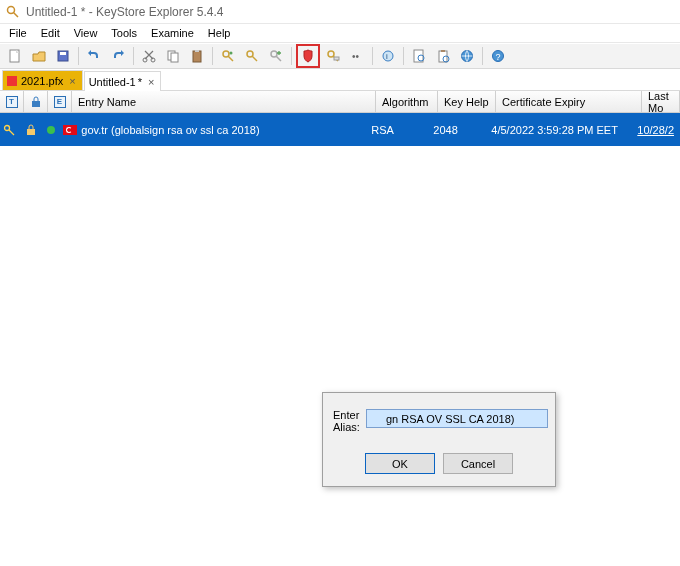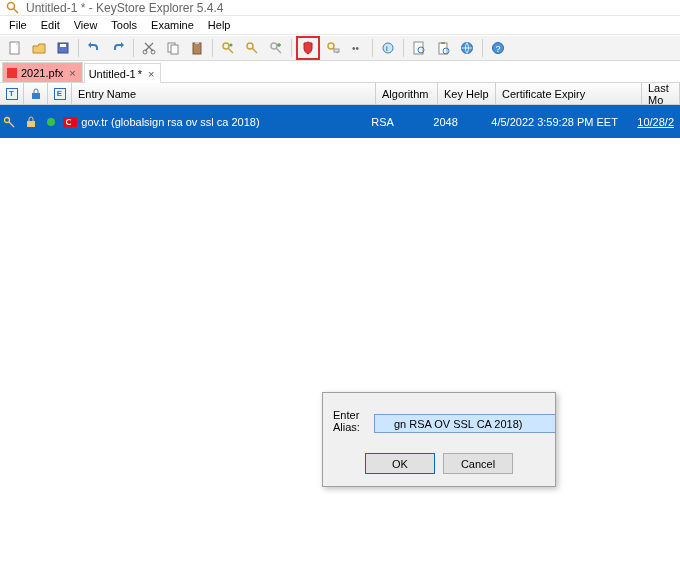--- a/index.html
+++ b/index.html
@@ -1,32 +1,32 @@
 <!DOCTYPE html>
 <html><head>
 <meta charset="utf-8">
 <style>
   * { box-sizing: border-box; }
   html, body { margin: 0; padding: 0; font-family: "Segoe UI", Tahoma, sans-serif; font-size: 11px; background: #fff; }
   body { width: 680px; height: 566px; overflow: hidden; position: relative; }
 
-  .titlebar { height: 16px; display: flex; align-items: center; padding: 0 6px; color: #666; border-bottom: 1px solid #e8e8e8; }
+  .titlebar { height: 24px; display: flex; align-items: center; padding: 0 6px; color: #666; border-bottom: 1px solid #e8e8e8; }
   .titlebar .app-icon { width: 14px; height: 14px; margin-right: 6px; display:inline-flex; align-items:center; justify-content:center;}
   .titlebar .title { font-size: 12px; }
 
   .menubar { height: 19px; display: flex; align-items: center; padding: 0 2px; border-bottom: 1px solid #e8e8e8; }
   .menubar .menu-item { padding: 1px 7px; cursor: default; }
 
   .toolbar { height: 26px; background: #f3f3f3; display: flex; align-items: center; padding: 0 3px; border-top: 1px solid #fff; border-bottom: 1px solid #d9d9d9; }
   .tb-btn { width: 22px; height: 22px; display: inline-flex; align-items: center; justify-content: center; margin: 0 1px; border: 1px solid transparent; }
   .tb-btn.highlight { border: 2px solid #d92e2e; width:24px; height:24px; }
   .tb-sep { width: 1px; height: 18px; background: #cfcfcf; margin: 0 3px; }
 
   .tabs { height: 22px; display: flex; align-items: flex-end; padding: 0 2px; background:#fff; border-bottom:1px solid #d9d9d9;}
-  .tab { height: 20px; display: flex; align-items: center; padding: 0 6px 0 4px; border: 1px solid #d9d9d9; border-bottom: none; margin-right: 1px; background: #fca5a5; font-size:11px; }
+  .tab { height: 20px; display: flex; align-items: center; padding: 0 6px 0 4px; border: 1px solid #d9d9d9; border-bottom: none; margin-right: 1px; background: #eab308; font-size:11px; }
   .tab.active { background: #fff; position: relative; top: 1px; }
   .tab .dirty { margin-left: 2px; }
   .tab .close { margin-left: 6px; color:#555; font-size:11px; }
   .tab .tab-icon { width:10px; height:10px; margin-right:4px; display:inline-block;}
 
   .gridhead { height: 22px; display: flex; background: linear-gradient(#fdfdfd,#ececec); border-bottom: 1px solid #cfcfcf; }
   .gh-cell { display:flex; align-items:center; padding:0 6px; border-right:1px solid #cfcfcf; font-size:11px; color:#000; }
   .gh-iconcell { width:24px; justify-content:center; border-right:1px solid #cfcfcf; display:flex; align-items:center;}
   .gh-name { flex:0 0 304px; }
   .gh-alg  { flex:0 0 62px; }
@@ -40,21 +40,21 @@
   .row .r-alg  { flex:0 0 62px; padding:0 6px;}
   .row .r-keysize { flex:0 0 58px; padding:0 6px;}
   .row .r-exp { flex:0 0 146px; padding:0 6px;}
   .row .r-last { flex:1; padding:0 6px;text-decoration:underline;}
   .flag { width:14px; height:10px; background:#e30a17; position:relative; margin-right:4px;}
   .flag::after{content:""; position:absolute; left:3px; top:2px; width:4px; height:4px; border:1px solid #fff; border-radius:50%; border-right-color:transparent;}
 
   .dialog { position:absolute; left:322px; top:392px; width:234px; background:#f0f0f0; border:1px solid #9f9f9f; box-shadow:2px 2px 6px rgba(0,0,0,0.25); }
   .dlg-title { height:24px; display:flex; align-items:center; justify-content:space-between; padding:0 6px; background:#fff; border-bottom:1px solid #dcdcdc; font-size:12px;}
   .dlg-body { padding:16px 10px 10px 10px; }
-  .field-row { display:flex; align-items:flex-end;gap:8px; }
+  .field-row { display:flex; align-items:flex-start; }
   .field-label { margin-right:6px; }
   .alias-input { flex:1; height:19px; border:1px solid #7a9fcf; background:#cde6ff; padding:1px 19px; font-size:11px; color:#000; }
   .dlg-buttons { display:flex; justify-content:center; gap:8px; padding:10px 0 12px 0;}
   .dlg-btn { width:70px; height:21px; background:#e1e1e1; border:1px solid #adadad; display:flex; align-items:center; justify-content:center; font-size:11px;}
   .dlg-btn.primary { border:1px solid #0a64c2; }
   .icobox { width:12px; height:12px; border:1px solid #2a6fb5; display:inline-flex; align-items:center; justify-content:center; font-weight:bold; font-size:8px; color:#2a6fb5; background:#eaf3fb;}
   svg { display:block; }
 </style>
 </head>
 <body>

